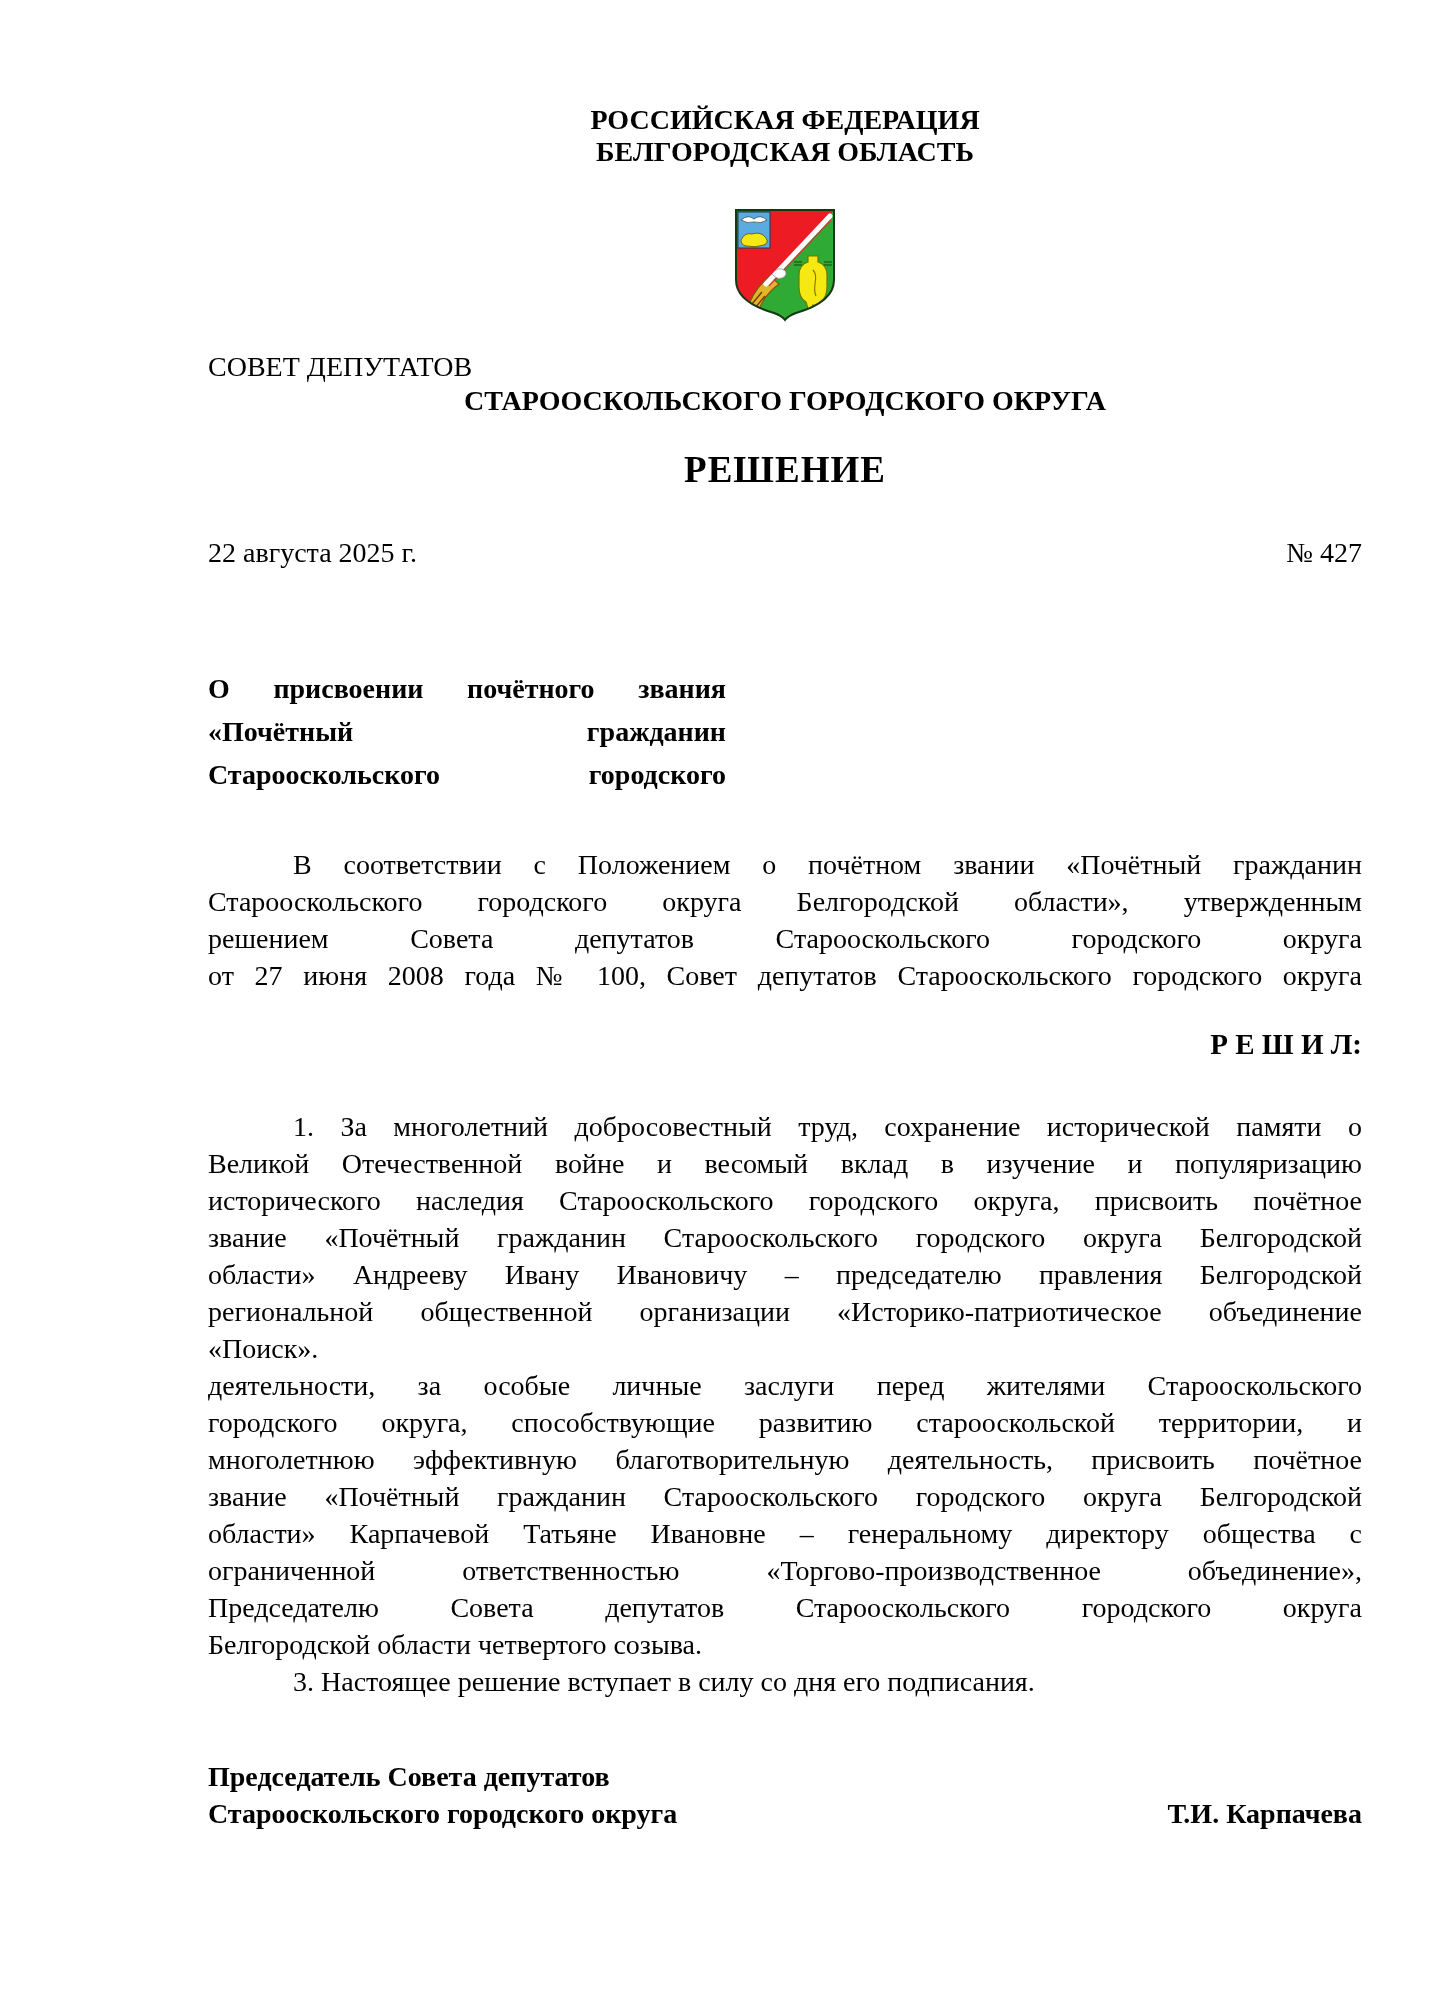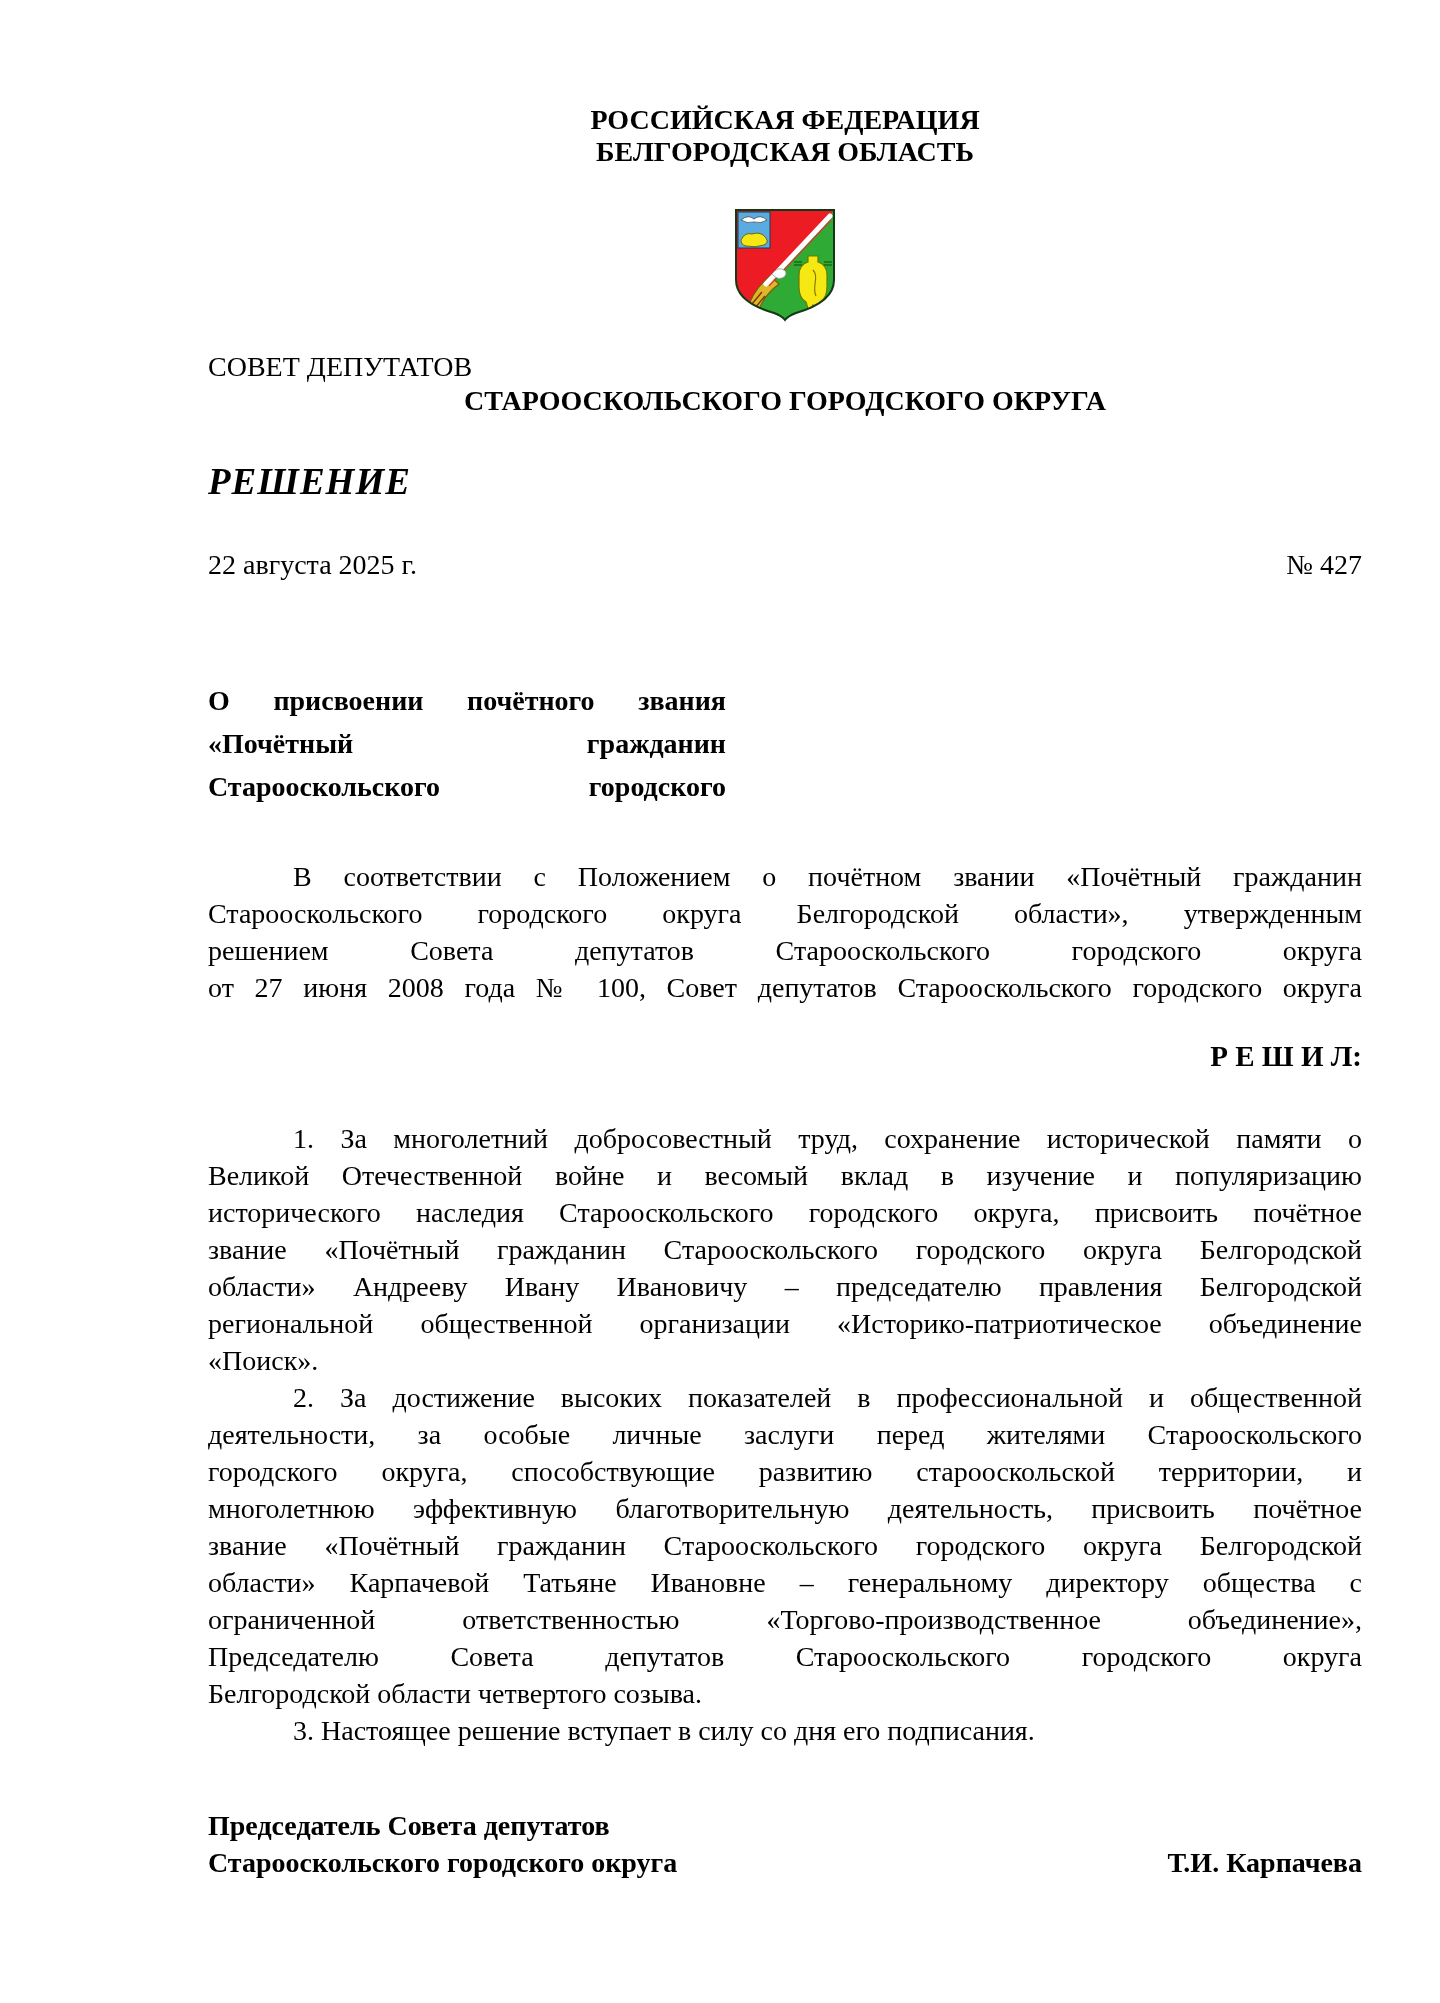--- a/index.html
+++ b/index.html
@@ -11,21 +11,21 @@
   .doc{
     box-sizing:border-box;
     width:1440px;height:2003px;
     padding:104px 78px 0 208px;
     overflow:hidden;
   }
   .hline{font-size:28px;line-height:32px;font-weight:bold;text-align:center;}
   .emblem{display:block;margin:36px auto 0;}
   .council1{margin-top:28px;font-size:28px;line-height:34px;font-weight:normal;text-align:left;}
   .council2{font-size:28px;line-height:34px;font-weight:bold;text-align:center;}
-  .doctitle{margin-top:42px;font-size:37px;line-height:44px;font-weight:bold;text-align:left;letter-spacing:1px;font-style:italic;}
+  .doctitle{margin-top:30px;font-size:37px;line-height:44px;font-weight:bold;text-align:center;letter-spacing:1px;}
   .daterow{margin-top:44px;display:flex;justify-content:space-between;font-size:28px;line-height:34px;}
   .subject{margin-top:97px;width:518px;font-weight:bold;font-size:28px;line-height:43px;}
   .par{font-size:28px;line-height:37px;}
   .intro{margin-top:50px;}
   .reshil{margin-top:30px;font-size:29px;line-height:40px;font-weight:bold;text-align:right;}
   .items{margin-top:44px;}
   .line{white-space:normal;}
   .j{text-align:justify;text-align-last:justify;}
   .l{text-align:left;}
   .ind{text-indent:85px;}
@@ -98,21 +98,20 @@
     <div>
       <div class="line j ind">1. За многолетний добросовестный труд, сохранение исторической памяти о</div>
       <div class="line j">Великой Отечественной войне и весомый вклад в изучение и популяризацию</div>
       <div class="line j">исторического наследия Старооскольского городского округа, присвоить почётное</div>
       <div class="line j">звание «Почётный гражданин Старооскольского городского округа Белгородской</div>
       <div class="line j">области» Андрееву Ивану Ивановичу – председателю правления Белгородской</div>
       <div class="line j">региональной общественной организации «Историко-патриотическое объединение</div>
       <div class="line l">«Поиск».</div>
     </div>
     <div>
-      <div class="line j ind">2. За достижение высоких показателей в профессиональной и общественной</div>
       <div class="line j">деятельности, за особые личные заслуги перед жителями Старооскольского</div>
       <div class="line j">городского округа, способствующие развитию старооскольской территории, и</div>
       <div class="line j">многолетнюю эффективную благотворительную деятельность, присвоить почётное</div>
       <div class="line j">звание «Почётный гражданин Старооскольского городского округа Белгородской</div>
       <div class="line j">области» Карпачевой Татьяне Ивановне – генеральному директору общества с</div>
       <div class="line j">ограниченной ответственностью «Торгово-производственное объединение»,</div>
       <div class="line j">Председателю Совета депутатов Старооскольского городского округа</div>
       <div class="line l">Белгородской области четвертого созыва.</div>
     </div>
     <div>

